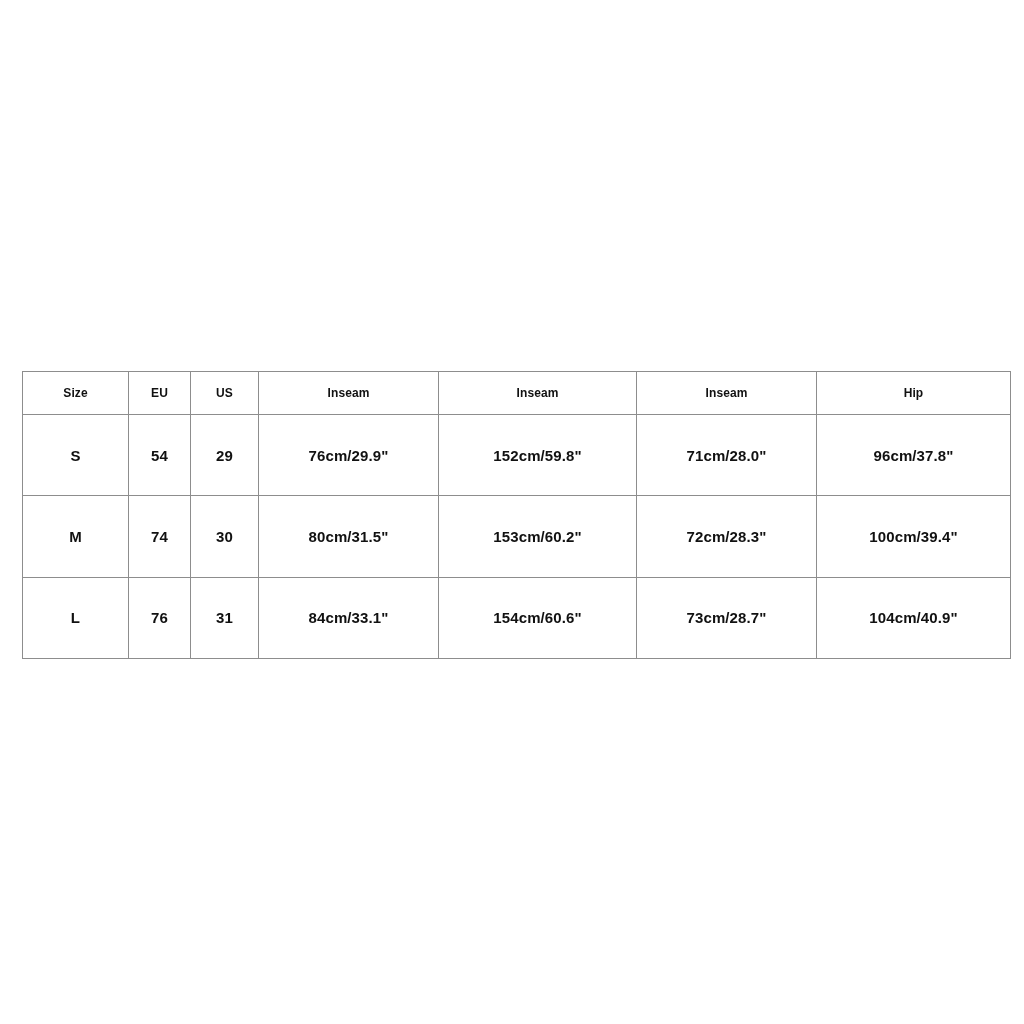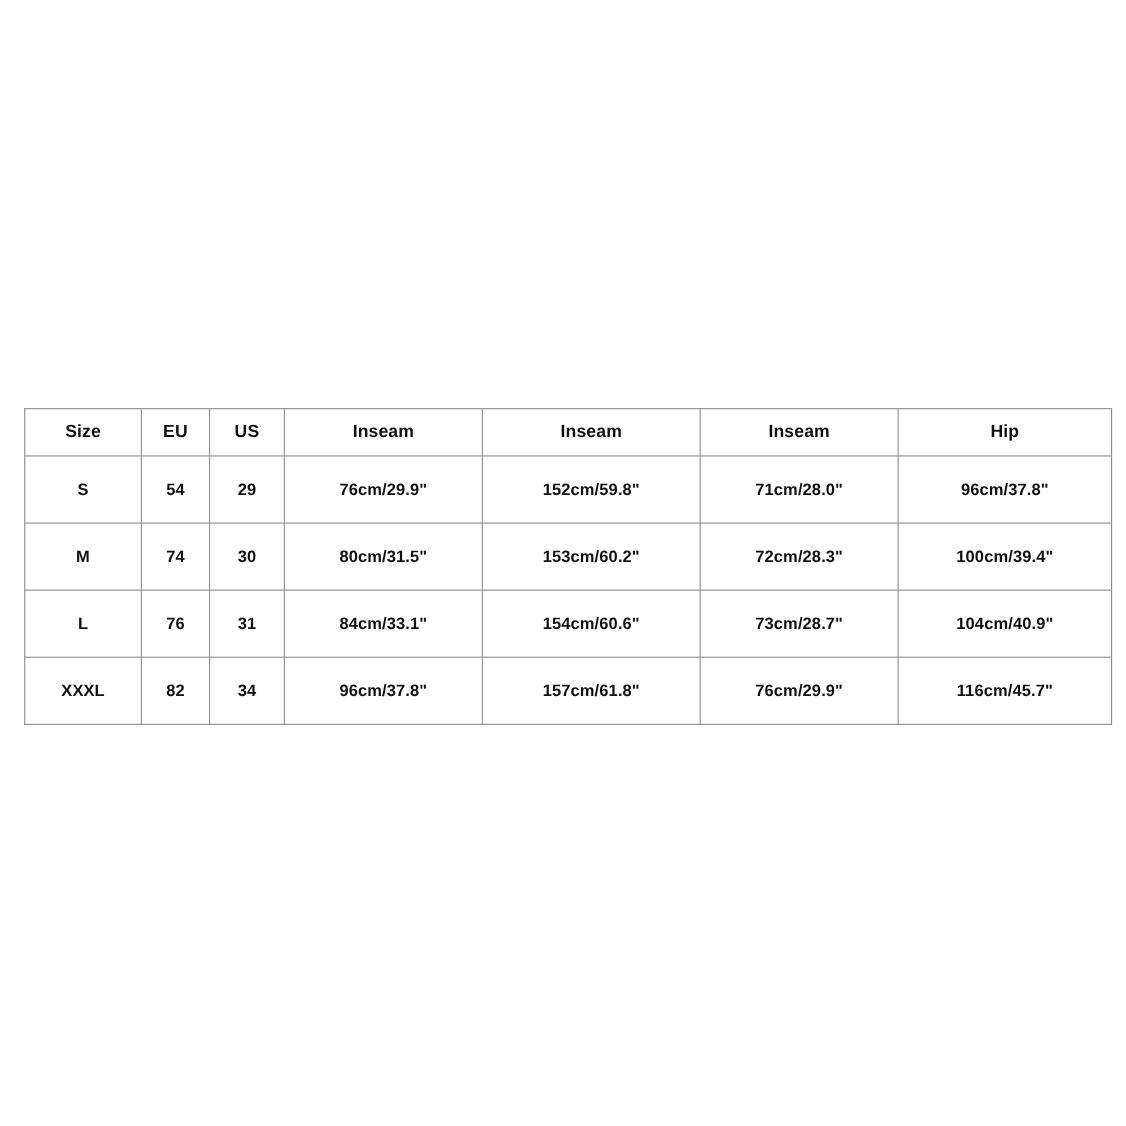--- a/index.html
+++ b/index.html
@@ -39,21 +39,21 @@
     color: #111111;
     font-weight: bold;
     font-size: 15px;
     letter-spacing: 0.1px;
     padding: 0 2px;
     white-space: nowrap;
   }
 
   table.size-chart thead th {
     height: 42px;
-    font-size: 16px;
+    font-size: 12px;
   }
 
   table.size-chart tbody td {
     height: 41px;
   }
 
   
   col.c-size   { width: 106px; }
   col.c-eu     { width: 62px;  }
   col.c-us     { width: 68px;  }
@@ -108,24 +108,15 @@
       </tr>
       <tr>
         <td>L</td>
         <td>76</td>
         <td>31</td>
         <td>84cm/33.1"</td>
         <td>154cm/60.6"</td>
         <td>73cm/28.7"</td>
         <td>104cm/40.9"</td>
       </tr>
-      <tr>
-        <td>XXXL</td>
-        <td>82</td>
-        <td>34</td>
-        <td>96cm/37.8"</td>
-        <td>157cm/61.8"</td>
-        <td>76cm/29.9"</td>
-        <td>116cm/45.7"</td>
-      </tr>
     </tbody>
   </table>
 </div>
 
 </body></html>

